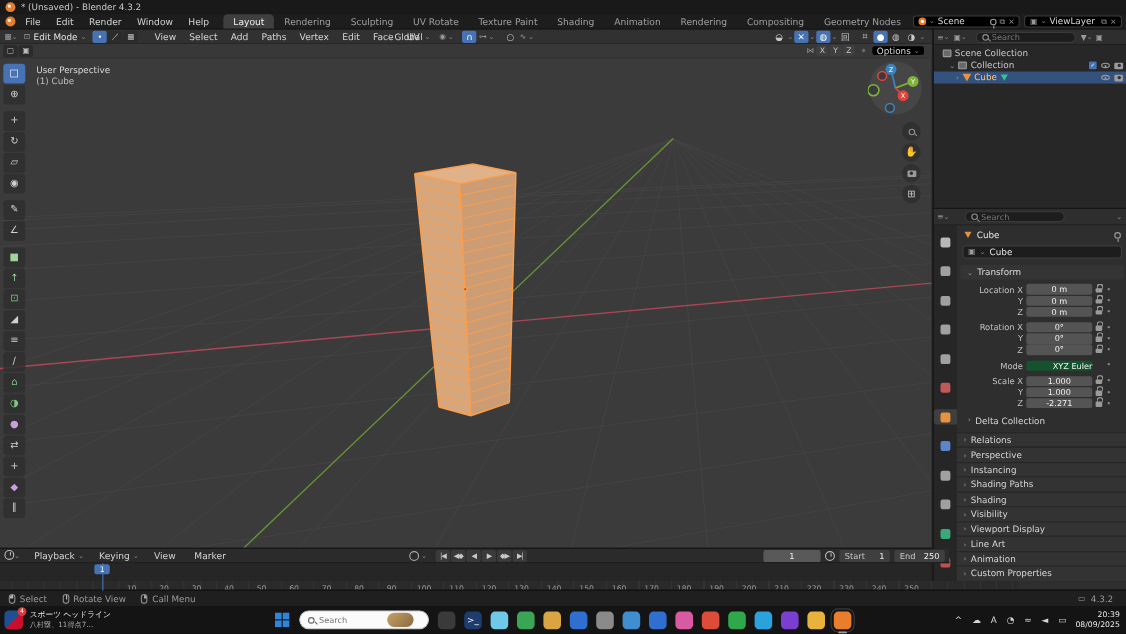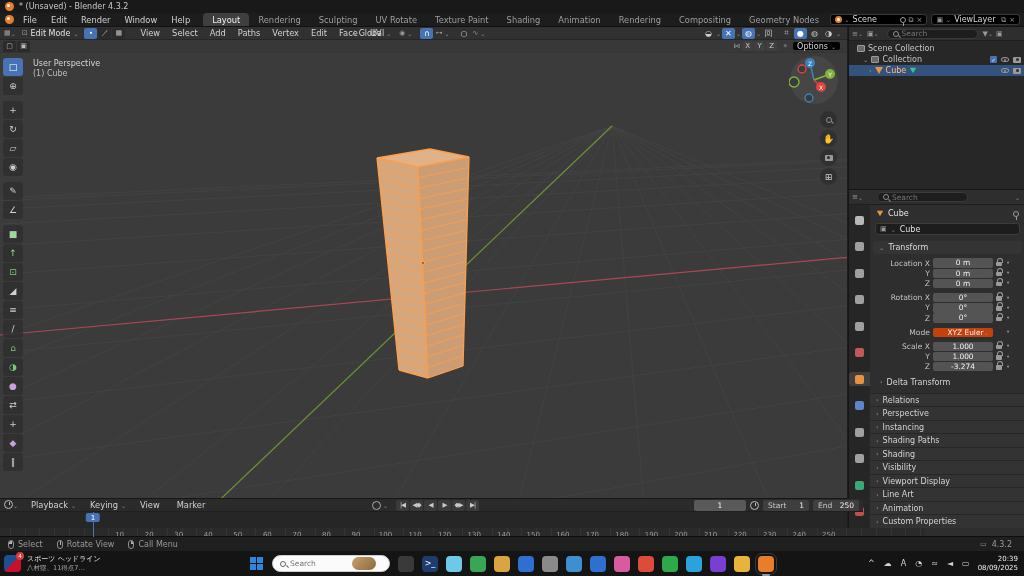--- a/index.html
+++ b/index.html
@@ -59,21 +59,21 @@
   .ptab{width:21px;height:14px;display:flex;align-items:center;justify-content:center;}
   .ptab .dotico{width:9px;height:9px;border-radius:2px;background:currentColor;}
   .ptab.active{background:#3f3f3f;border-radius:3px 0 0 3px;}
   #pcontent{left:21px;top:15px;width:155px;height:332px;background:#2e2e2e;}
   .pname-field{background:#1d1d1d;border:1px solid #3c3c3c;border-radius:3px;height:12px;display:flex;align-items:center;gap:4px;padding:0 4px;color:#e2e2e2;}
   .panelhdr{background:#343434;border-radius:3px;height:13px;display:flex;align-items:center;gap:4px;padding:0 6px;color:#dcdcdc;font-size:8px;}
   .trow{display:flex;align-items:center;height:10.2px;gap:3px;padding-right:4px;}
   .trow.gap{margin-top:4px;}
   .tlab{width:60px;text-align:right;color:#c2c2c2;font-size:7.6px;flex:none;}
   .tval{width:60px;height:9.4px;background:#545454;border-radius:2px;color:#f2f2f2;font-size:7.4px;text-align:center;line-height:9.4px;flex:none;}
-  .trow.dd .tval{background:#c2410c;text-align:center;padding-left:5px;position:relative;}
+  .trow.dd .tval{background:#14532d;text-align:right;padding-left:5px;position:relative;}
   .trow.dd .tval:after{content:"⌄";position:absolute;right:4px;top:0;color:#999;font-size:6px;}
   .trow.dd .i-lock{visibility:hidden;}
   .i-lock{width:7px;height:6px;position:relative;flex:none;}
   .i-lock:before{content:"";position:absolute;left:1px;top:-2.5px;width:4px;height:4px;border:1px solid #9a9a9a;border-bottom:none;border-radius:3px 3px 0 0;}
   .i-lock:after{content:"";position:absolute;left:0;top:1.5px;width:6px;height:4.5px;background:#9a9a9a;border-radius:1px;}
   .tdot{color:#8a8a8a;font-size:7px;flex:none;}
   .cpanel{background:#333333;height:13.5px;display:flex;align-items:center;gap:4px;padding:0 6px;color:#d5d5d5;font-size:8px;border-top:1px solid #262626;}
   .chev{color:#9a9a9a;font-size:6.5px;}
   .i-pin{width:6px;height:6px;border:1px solid #9a9a9a;border-radius:50%;position:relative;}
   .i-pin:after{content:"";position:absolute;left:2px;top:5px;width:1px;height:3px;background:#9a9a9a;}
@@ -559,28 +559,28 @@
             <span class="tdot">•</span>
           </div>
           <div class="trow">
             <span class="tlab">Y</span>
             <span class="tval">1.000</span>
             <span class="i-lock"></span>
             <span class="tdot">•</span>
           </div>
           <div class="trow">
             <span class="tlab">Z</span>
-            <span class="tval">-3.274</span>
+            <span class="tval">-2.271</span>
             <span class="i-lock"></span>
             <span class="tdot">•</span>
           </div>
         </div>
       <div class="row" style="margin:6px 0 0 10px;gap:4px">
         <span class="chev">›</span>
-        <span style="color:#d5d5d5">Delta Transform</span>
+        <span style="color:#d5d5d5">Delta Collection</span>
       </div>
       <div style="margin-top:6px">
 
       <div class="cpanel">
             <span class="chev">›</span>
             <span>Relations</span>
           </div>
           <div class="cpanel">
             <span class="chev">›</span>
             <span>Perspective</span>

